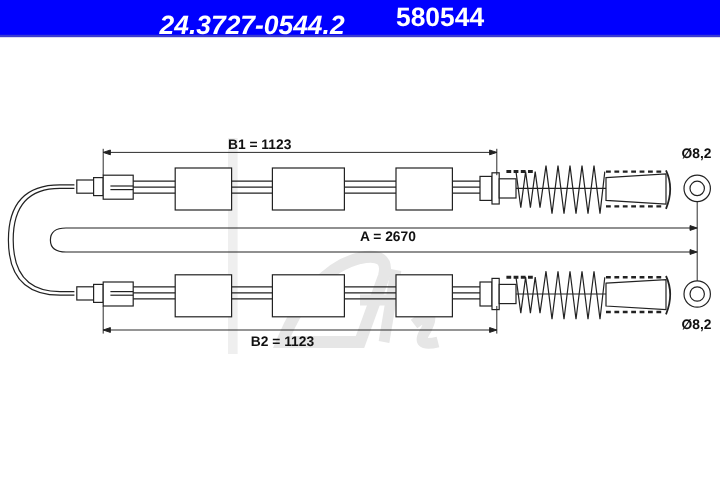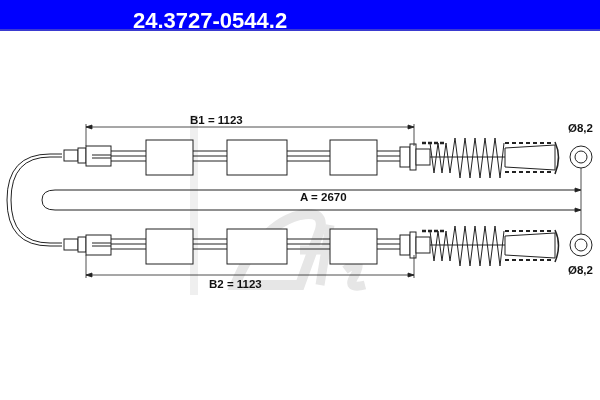--- a/index.html
+++ b/index.html
@@ -1,28 +1,29 @@
 <!DOCTYPE html>
 <html><head>
 <meta charset="utf-8">
 <style>
   html, body { margin:0; padding:0; background:#fff; }
   body { width:600px; height:400px; overflow:hidden; position:relative; font-family:"Liberation Sans", sans-serif; }
   .header { position:absolute; left:0; top:0; width:600px; height:30px; background:#0000ff; color:#fff; font-weight:bold; font-size:22px; line-height:30px; }
-  .header .part { position:absolute; left:133px; top:6px; }
+  .header .part { position:absolute; left:133px; top:6px;font-style:italic; }
   .header .ref { position:absolute; left:330px; top:0; }
   .header-shadow { position:absolute; left:0; top:29px; width:600px; height:2px; background:#3a3ad0; }
   svg.diag { position:absolute; left:0; top:0; }
   .lbl { font-family:"Liberation Sans", sans-serif; font-weight:bold; font-size:11.5px; fill:#111; }
 </style>
 </head>
 <body>
 
 <div class="header">
   <span class="part">24.3727-0544.2</span>
+  <span class="ref">580544</span>
 </div>
 <div class="header-shadow"></div>
 
 <svg class="diag" width="600" height="400" viewBox="0 0 600 400" xmlns="http://www.w3.org/2000/svg">
 
   <g opacity="1">
     <rect x="190" y="115" width="8" height="180" fill="#efefef"></rect>
     <path d="M 235 285 Q 260 225 300 215 Q 325 210 320 230 L 300 285 Z" fill="none" stroke="#e6e6e6" stroke-width="10"></path>
     <path d="M 300 250 L 345 250 M 330 225 L 320 285 M 345 270 Q 365 255 355 275 Q 345 290 365 285" fill="none" stroke="#e6e6e6" stroke-width="9"></path>
   </g>

